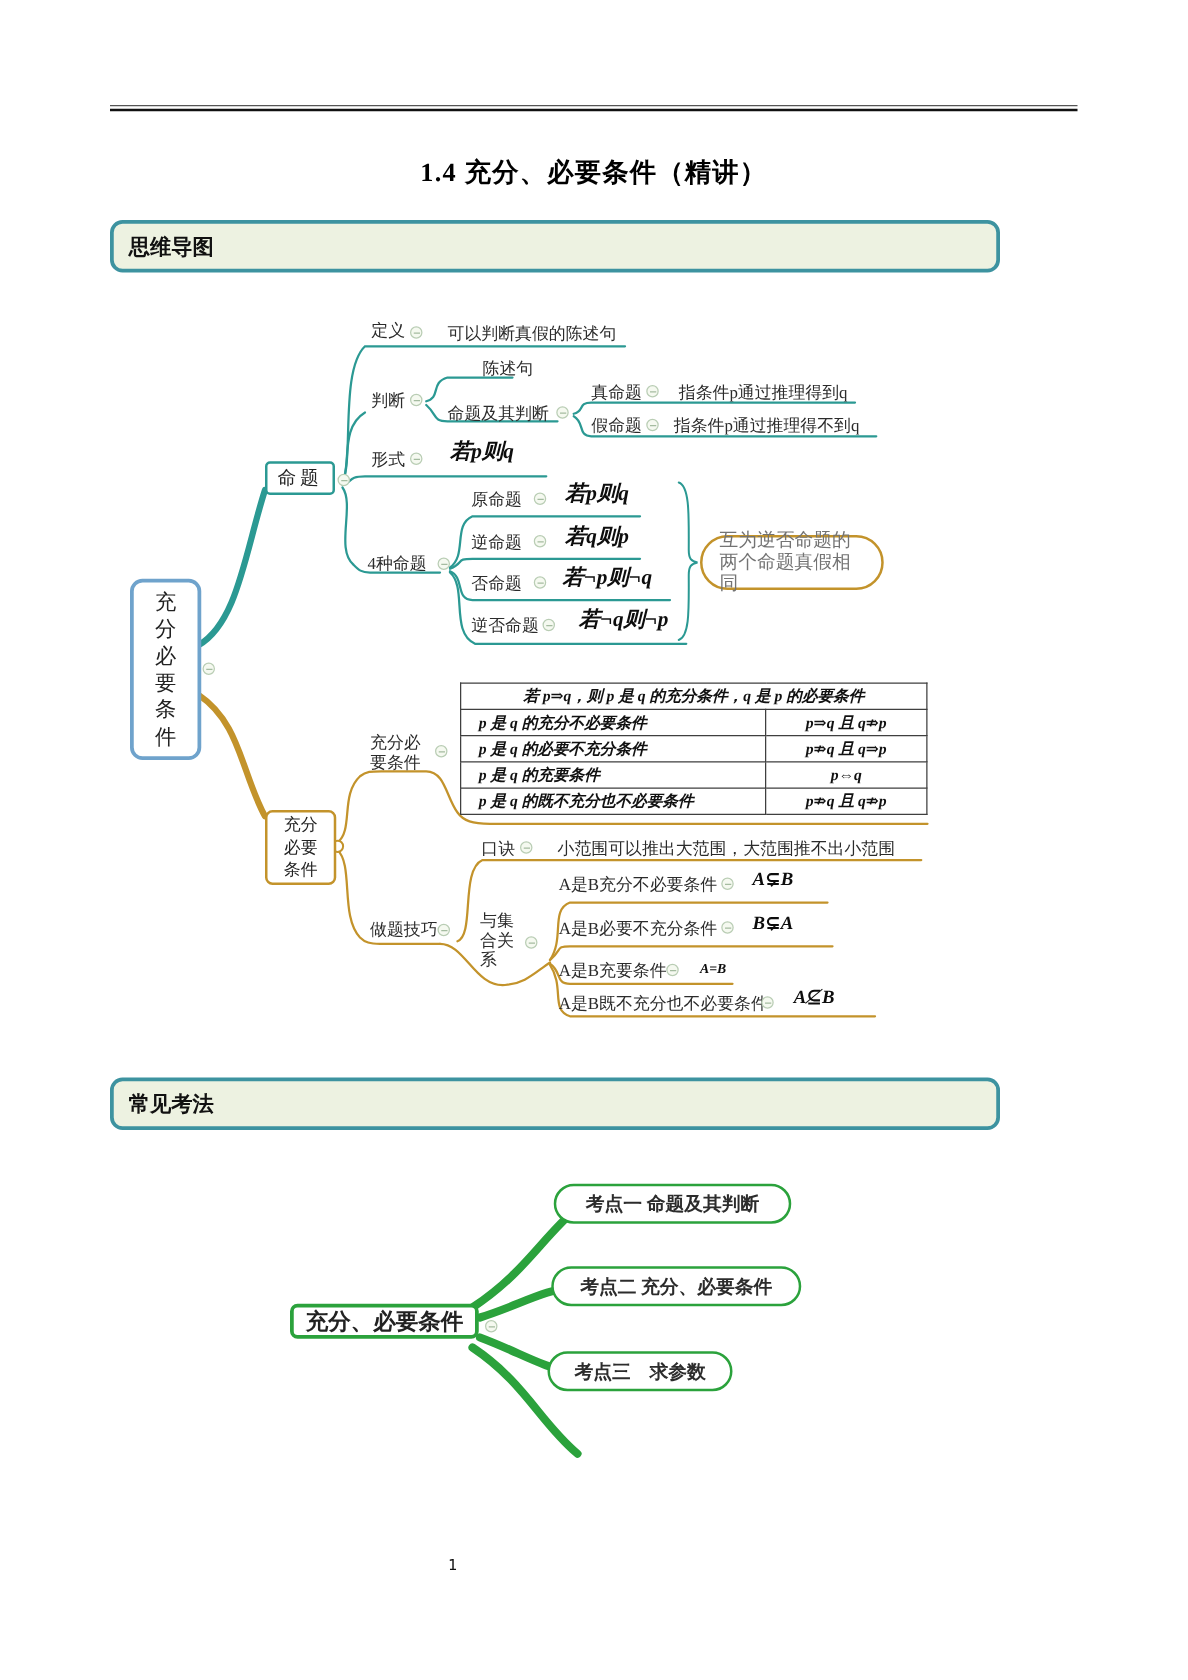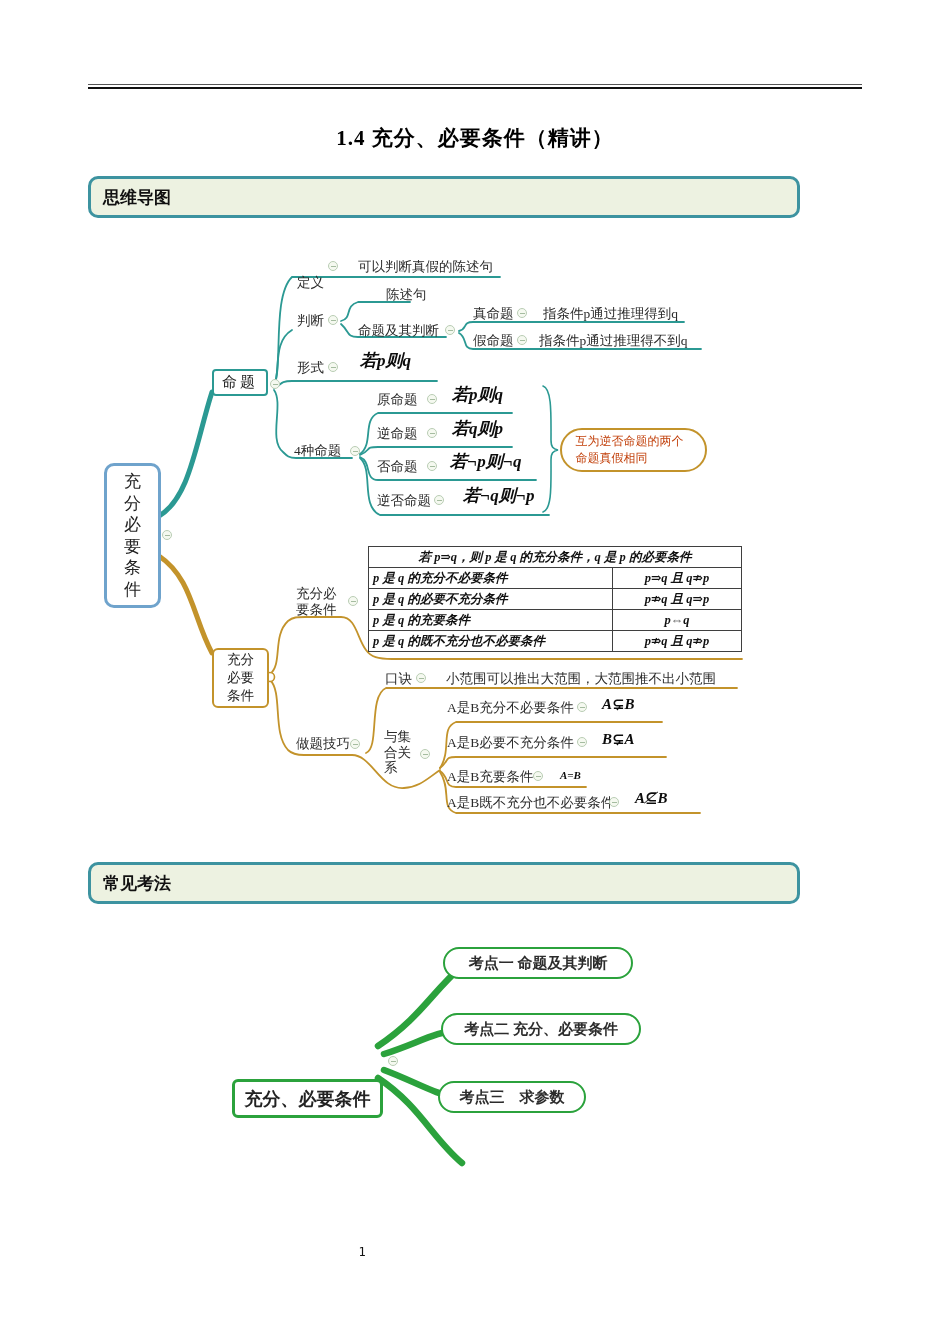--- a/index.html
+++ b/index.html
@@ -45,36 +45,36 @@
     border:2px solid #C3932B; border-radius:6px; background:#fff;
     display:flex; align-items:center; justify-content:center; text-align:center;
     font-size:13.5px; line-height:18px; color:#222;
   }
   .gold-box span { width:30px; }
   .oval {
     position:absolute; left:560px; top:428px; width:147px; height:44px; box-sizing:border-box;
     border:2px solid #C3932B; border-radius:22px; background:#fff;
     display:flex; align-items:center; justify-content:center;
   }
-  .oval span { width:116px; font-size:12px; line-height:17px; color:#c2410c; }
+  .oval span { width:116px; font-size:15px; line-height:17px; color:#737373; }
   .tblwrap { position:absolute; left:368px; top:546px; }
   table.cond { border-collapse:collapse; table-layout:fixed; }
   table.cond td {
-    border:1px solid #3f3f3f; height:21px; padding:1px 4px; box-sizing:border-box;
+    border:1px solid #3f3f3f; height:21px; padding:1px 14px; box-sizing:border-box;
     font-style:italic; font-weight:bold; font-size:12.5px; color:#111;
     font-family:"Liberation Serif","DejaVu Serif","DejaVu Sans",serif; white-space:nowrap; overflow:hidden;margin-left:27px;
   }
   table.cond td.hd { text-align:center; }
   table.cond td.l { width:244px; }
   table.cond td.r { width:129px; text-align:center; }
   .map2-root {
-    position:absolute; left:232px; top:1043px; width:151px; height:39px; box-sizing:border-box;
+    position:absolute; left:232px; top:1043px; width:151px; height:28px; box-sizing:border-box;
     border:3px solid #2BA23C; border-radius:6px; background:#fff;
     display:flex; align-items:center; justify-content:center;
-    font-size:18px; font-weight:bold; color:#222;margin-top:36px;
+    font-size:18px; font-weight:bold; color:#222;
   }
   .pill {
     position:absolute; box-sizing:border-box; height:32px;
     border:2.5px solid #2BA23C; border-radius:16px; background:#fff;
     display:flex; align-items:center; justify-content:center;
     font-size:15px; font-weight:600; color:#2c2c2c; white-space:nowrap;
   }
   .footer-num { position:absolute; left:352px; top:1245px; width:20px; text-align:center; font-size:12px; color:#111;
     font-family:"DejaVu Sans Mono", monospace; }
 </style>
@@ -135,21 +135,21 @@
   <div class="root-box">
     <div class="vtext">充分必要条件</div>
   </div>
   <span class="badge" style="left:162px; top:530px;"></span>
 
   <div class="mingti-box">
     <span>命题</span>
   </div>
   <span class="badge" style="left:270px; top:379px;"></span>
 
-  <span class="lbl" style="left:297px; top:275px;">定义</span>
+  <span class="lbl" style="left:297px; top:259px;font-family:Liberation Mono, monospace;">定义</span>
   <span class="badge" style="left:328px; top:261px;"></span>
   <span class="lbl" style="left:358px; top:259px;">可以判断真假的陈述句</span>
 
   <span class="lbl" style="left:358px; top:287px;padding-left:28px;">陈述句</span>
 
   <span class="lbl" style="left:297px; top:313px;">判断</span>
   <span class="badge" style="left:328px; top:315px;"></span>
   <span class="lbl" style="left:358px; top:323px;">命题及其判断</span>
   <span class="badge" style="left:445px; top:325px;"></span>
 

